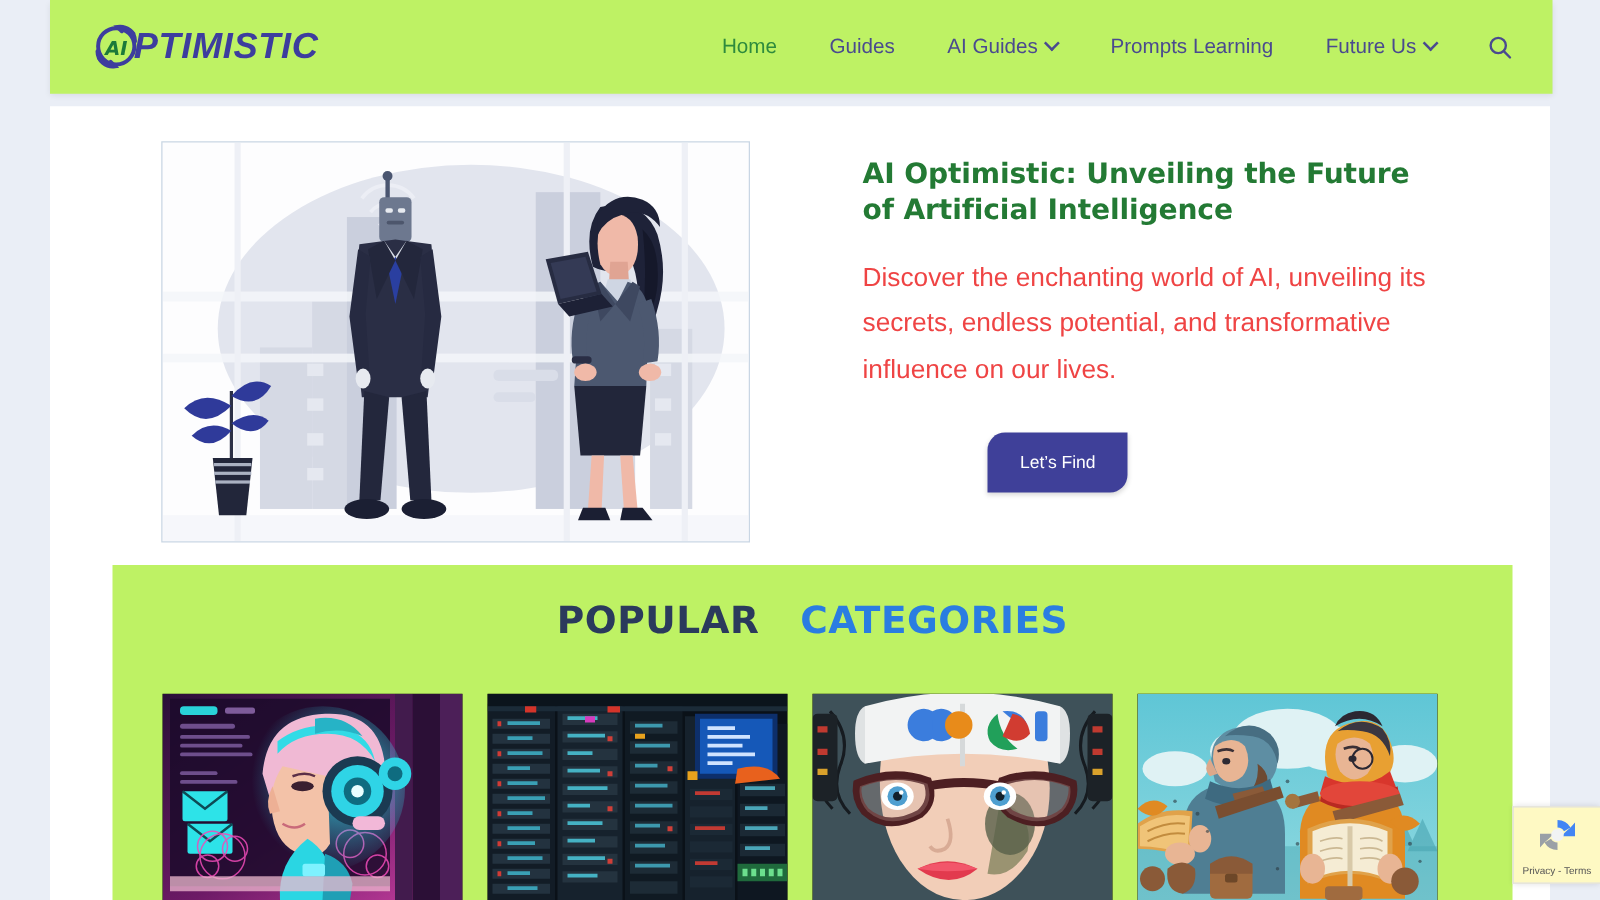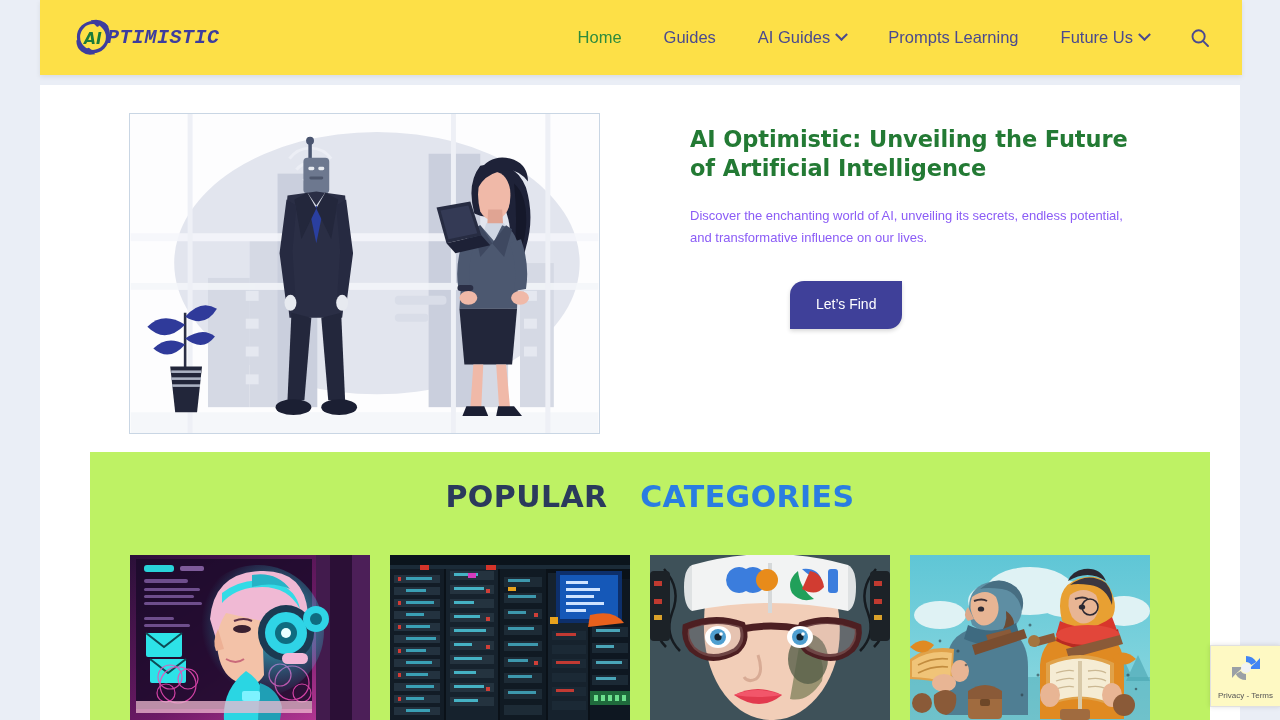--- a/index.html
+++ b/index.html
@@ -15,45 +15,45 @@
     position: relative;
     width: 1280px; height: 720px;
     background: #eaeef6;
   }
 
   
   .site-header {
     position: absolute;
     left: 40px; top: 0;
     width: 1202px; height: 75px;
-    background: #fde047;
+    background: #bef264;
     box-shadow: 0 2px 5px rgba(0,0,0,.08);
     display: flex;
     align-items: center;
     z-index: 20;
   }
   .brand {
     display: flex; align-items: center;
     margin-left: 32px;
     text-decoration: none;
     user-select: none;
   }
   .brand-mark {
     position: relative;
     width: 42px; height: 42px;
     flex: none;
   }
   .brand-word {
-    font-size: 20px;
+    font-size: 29px;
     font-weight: bold;
     font-style: italic;
     letter-spacing: .5px;
     color: #3d3d9e;
     margin-left: -7px;
-    font-family: Liberation Mono, monospace;
+    font-family: Liberation Sans, sans-serif;
   }
 
   .main-nav {
     display: flex;
     align-items: flex-start;
     margin-left: auto;
     margin-right: 26px;
     gap: 0;
   }
   .nav-item {
@@ -115,23 +115,23 @@
   .hero-title {
     font-size: 22.5px;
     font-weight: bold;
     line-height: 1.28;
     color: #237a34;
     letter-spacing: -0.1px;
     font-family: "DejaVu Sans", sans-serif;
   }
   .hero-desc {
     margin-top: 22px;
-    font-size: 13px;
+    font-size: 21px;
     line-height: 1.75;
-    color: #8b5cf6;
+    color: #ef4444;
     max-width: 452px;
   }
   .hero-cta {
     display: inline-block;
     margin-top: 31px;
     margin-left: 100px;
     padding: 15px 26px 17px;
     background: #3f4099;
     color: #ffffff;
     font-size: 14px;

